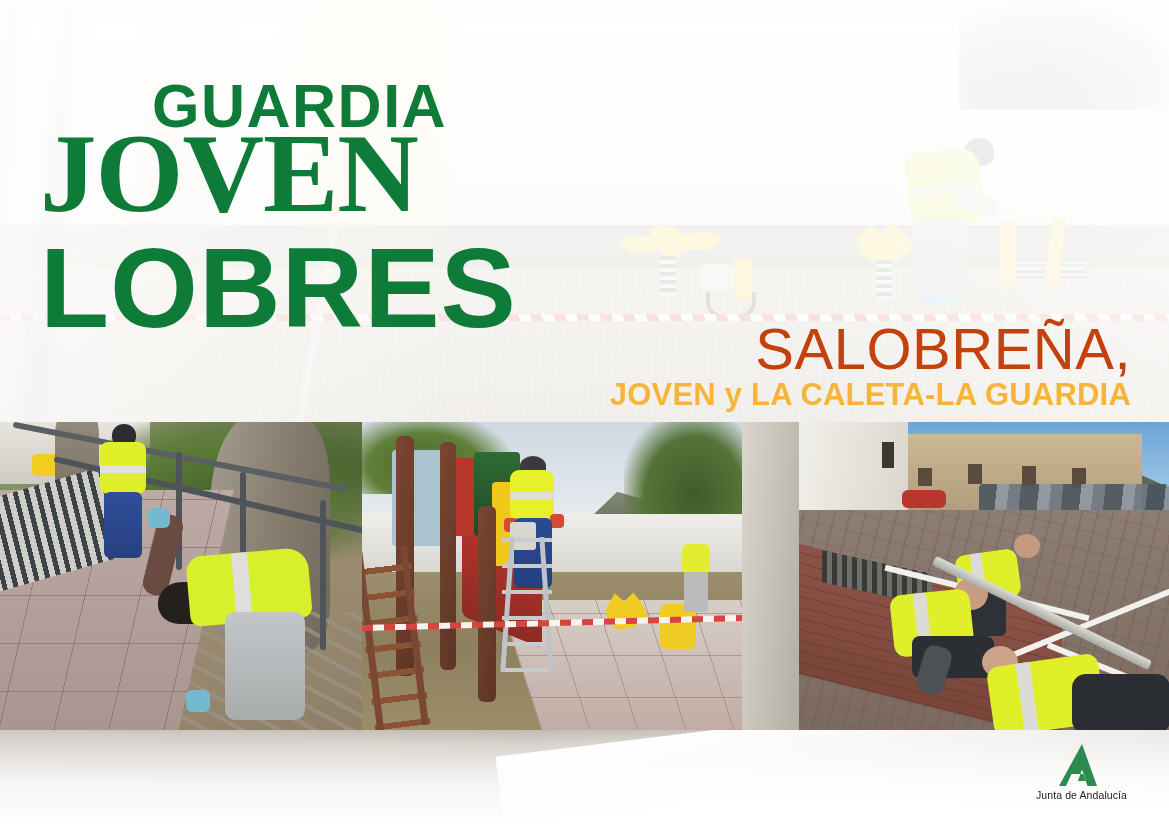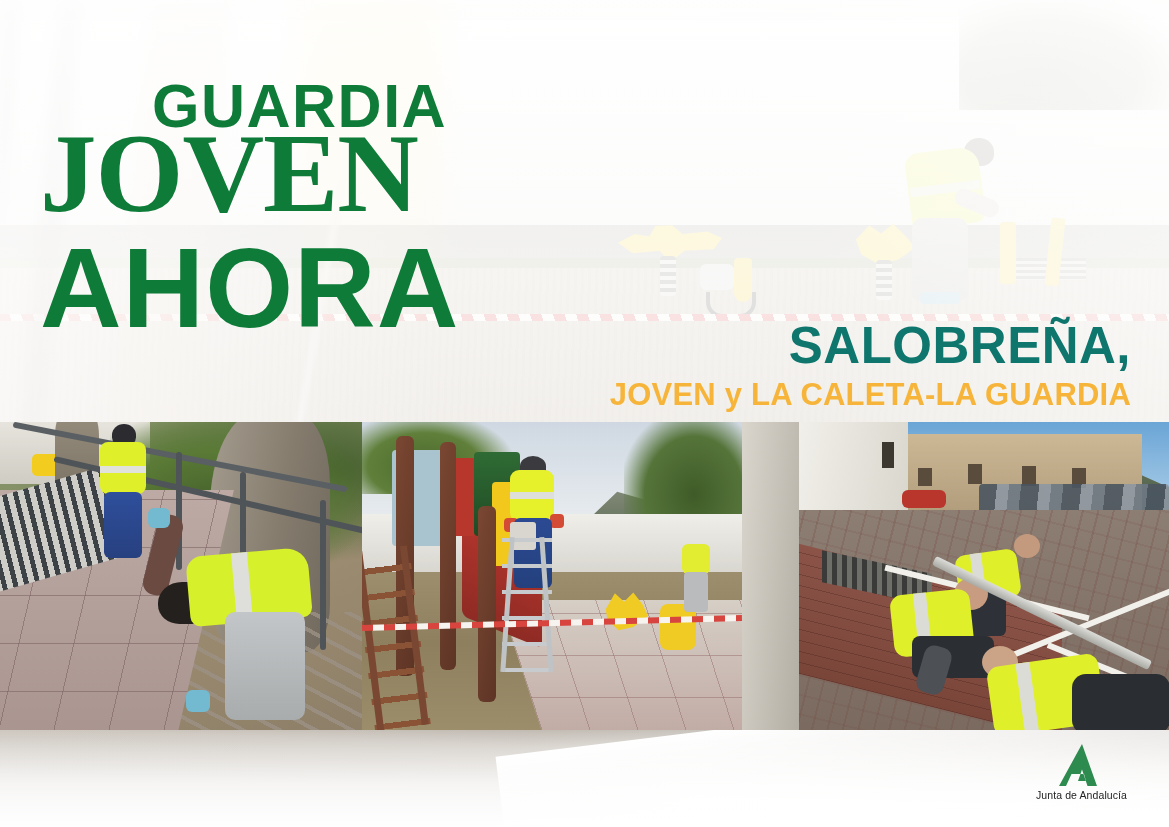--- a/index.html
+++ b/index.html
@@ -151,22 +151,22 @@
     font-size:113px; font-weight:700; letter-spacing:-1px;
     color:#0e7c38; line-height:1;font-family:Liberation Serif, serif;
   }
   .t-ahora {
     position:absolute; left:40px; top:232px;
     font-size:113px; font-weight:700; letter-spacing:1px;
     color:#0e7c38; line-height:1;
   }
   .t-salobrena {
     position:absolute; right:38px; top:320px;
-    font-size:51px; font-weight:700; letter-spacing:0.5px;
-    color:#0f766e; line-height:1; text-align:right; white-space:nowrap;
+    font-size:58px; font-weight:400; letter-spacing:0.5px;
+    color:#c2410c; line-height:1; text-align:right; white-space:nowrap;
   }
   .t-lobres {
     position:absolute; right:38px; top:379px;
     font-size:31px; font-weight:700; letter-spacing:0.2px;
     color:#f6b53a; line-height:1; text-align:right; white-space:nowrap;
   }
 
   
   .photos {
     position:absolute; left:0; top:422px; width:1169px; height:308px;
@@ -467,21 +467,21 @@
       <div class="hb-ladder"></div>
       <div class="hb-yellowblob"></div>
       <div class="hb-left-blur"></div>
     </div>
     <div class="hero-wash"></div>
   </div>
 
   <div class="headline">
     <div class="t-programa">GUARDIA</div>
     <div class="t-joven">JOVEN</div>
-    <div class="t-ahora">AHORA</div>
+    <div class="t-ahora">LOBRES</div>
     <div class="t-salobrena">SALOBREÑA,</div>
     <div class="t-lobres">JOVEN y LA CALETA-LA GUARDIA</div>
   </div>
 
   <div class="photos">
 
     <div class="photo p1">
       <div class="ground"></div>
       <div class="wall"></div>
       <div class="yellowtoy"></div>

